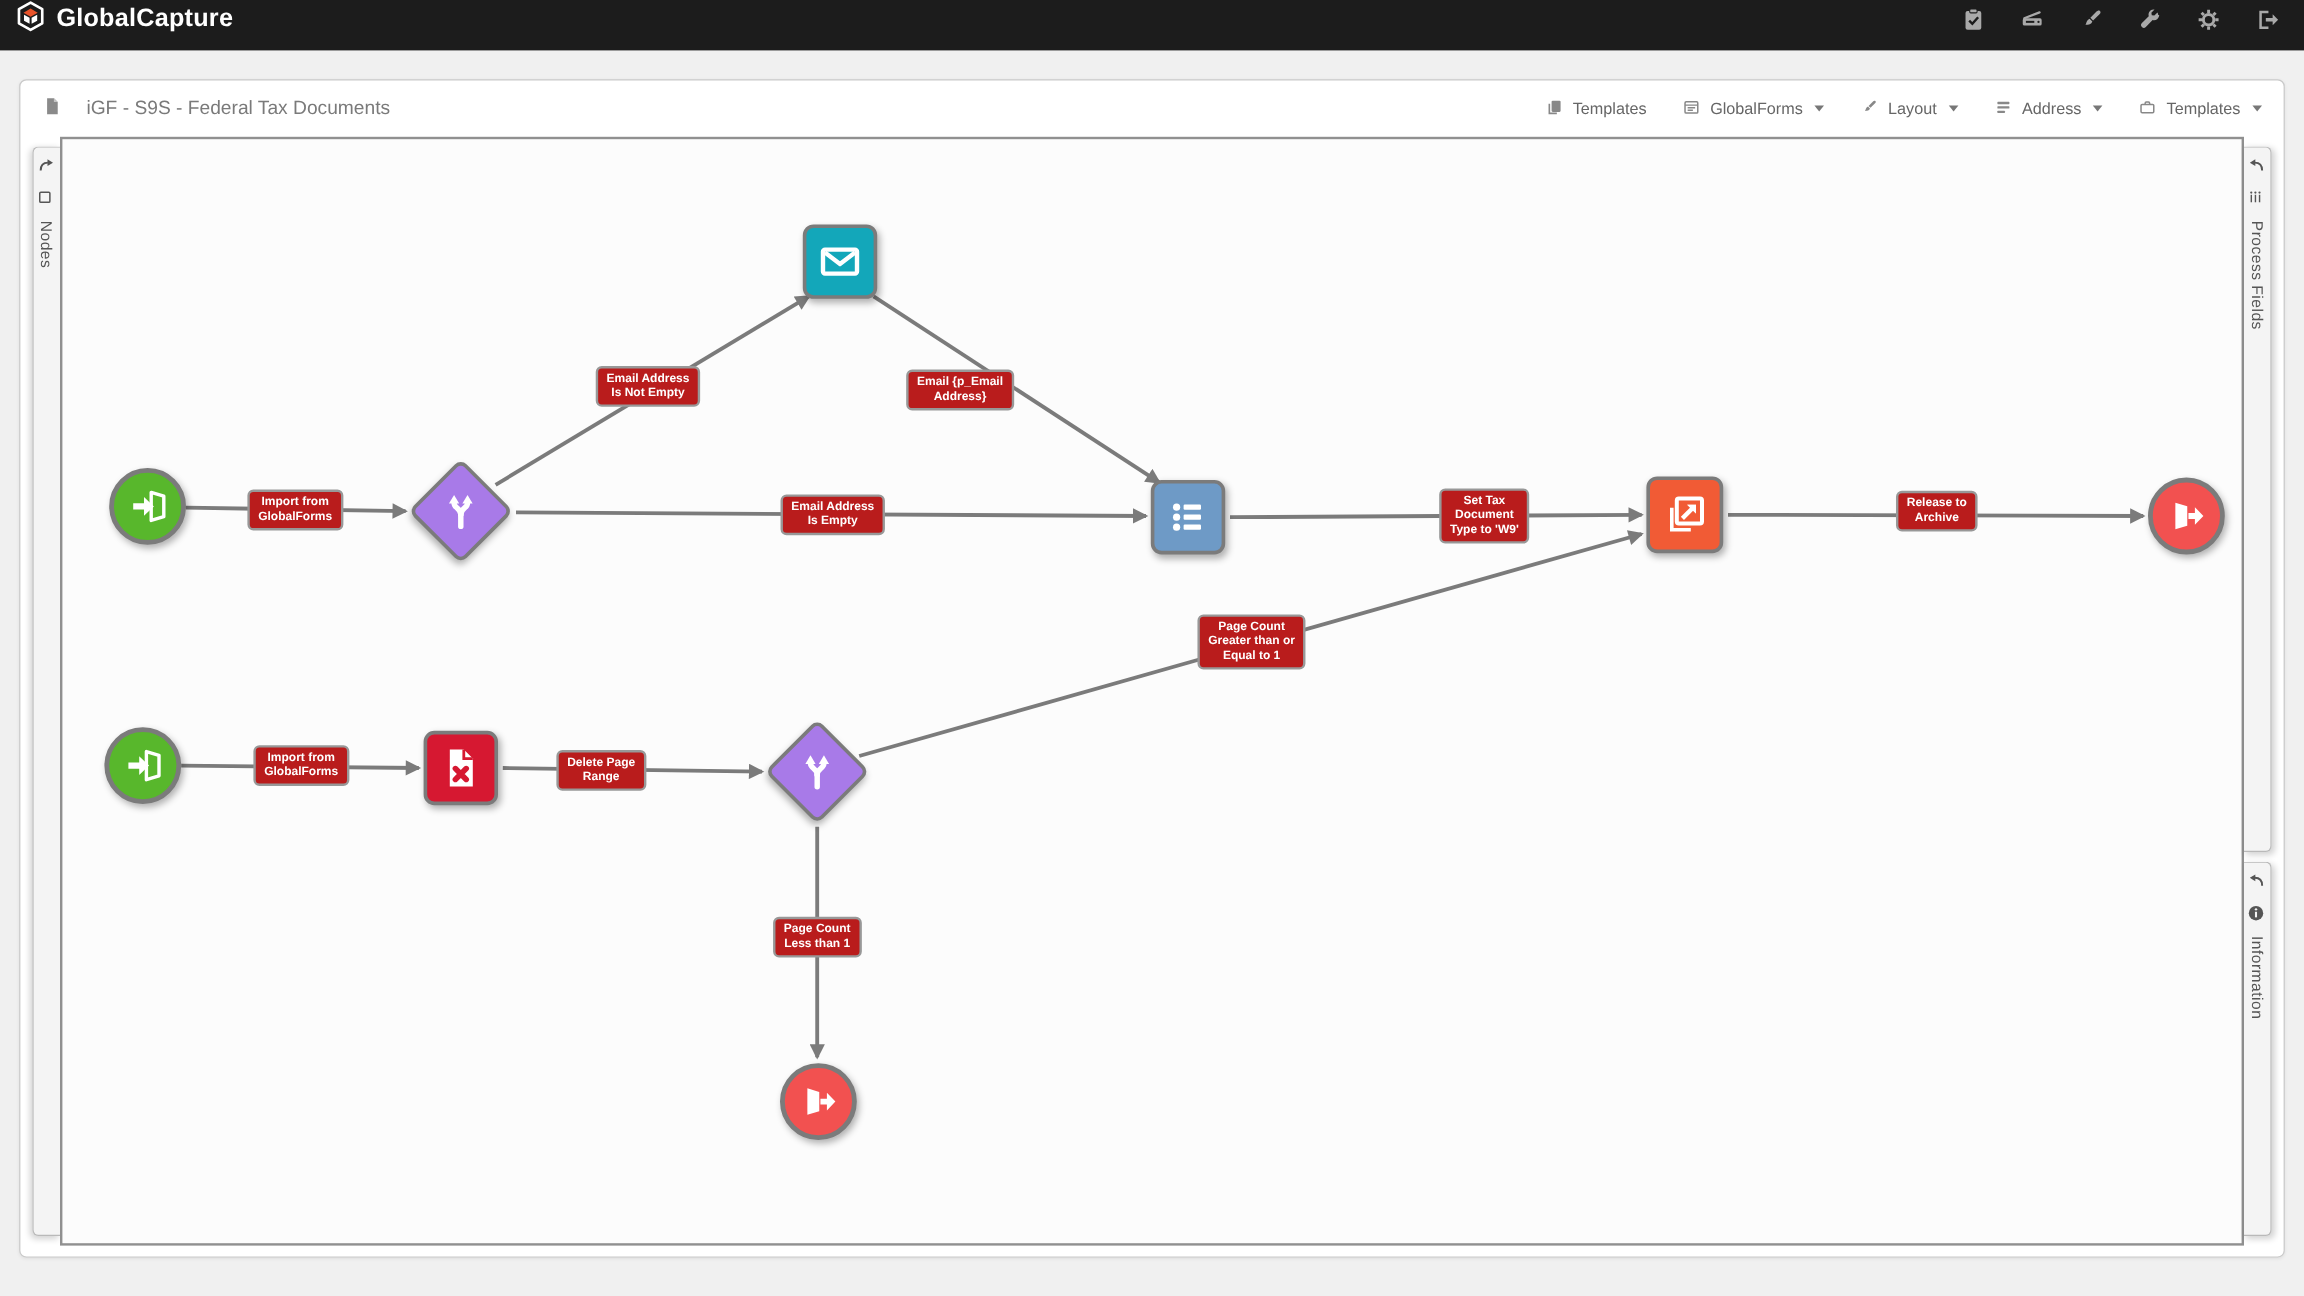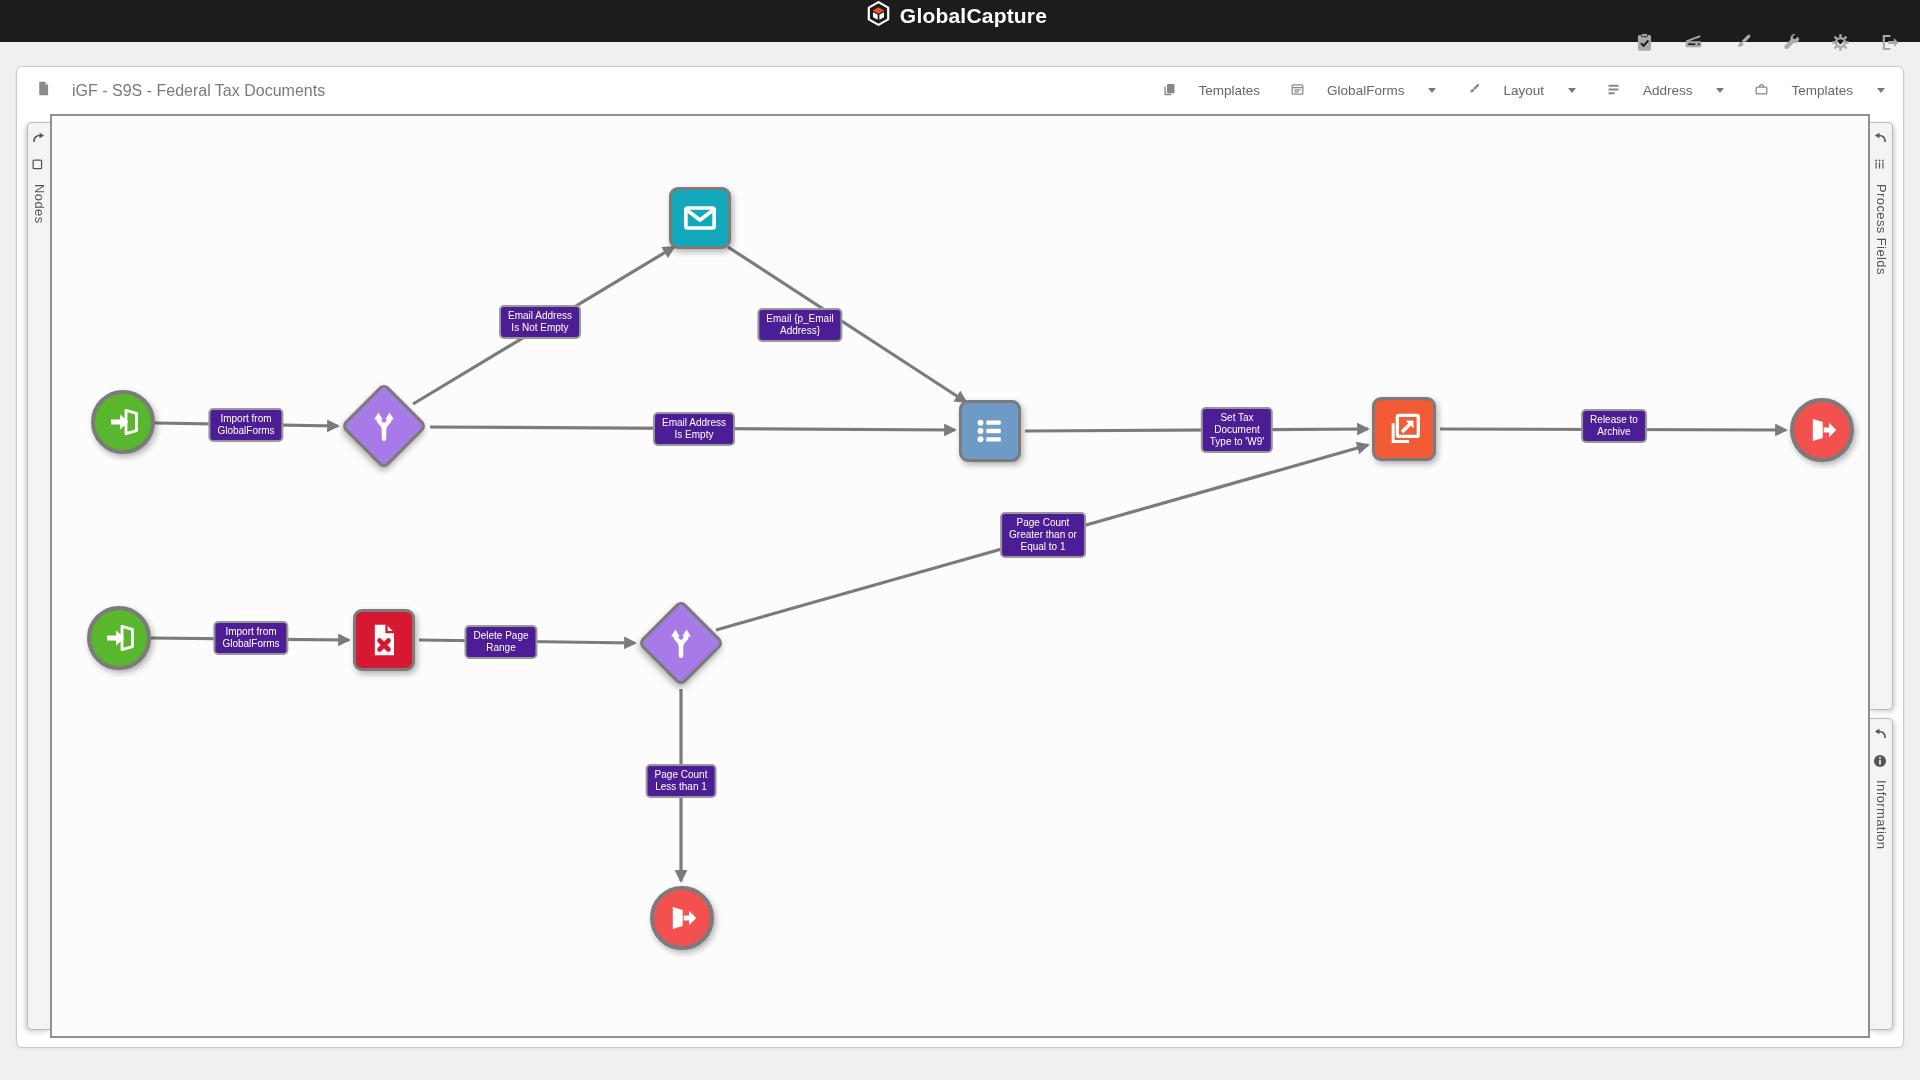--- a/index.html
+++ b/index.html
@@ -1,34 +1,34 @@
 <!DOCTYPE html>
 <html><head>
 <meta charset="utf-8">
 <style>
   * { box-sizing: border-box; margin: 0; padding: 0; }
   html,body { width:1920px; height:1080px; overflow:hidden; background:#f0f0f0;
               font-family:"Liberation Sans", sans-serif; }
 
   
   .topbar { position:absolute; left:0; top:0; width:1920px; height:42px;
-            background:#1c1c1c; display:flex; align-items:center; padding:0 20px 10px 12px;flex-direction:column; }
+            background:#1c1c1c; display:flex; align-items:center; padding:0 20px 10px 12px; }
   .brand { display:flex; align-items:center; gap:8px; }
   .brand-text { color:#fff; font-size:21px; font-weight:bold; letter-spacing:.2px; }
   .topbar-actions { margin-left:auto; display:flex; align-items:center; gap:27px; }
   .tb-icon { width:22px; height:22px; display:inline-flex; align-items:center; justify-content:center; cursor:pointer; }
 
   
   .panel { position:absolute; left:16px; top:66px; width:1888px; height:982px;
            background:#fff; border:1px solid #c9c9c9; border-radius:6px;
            box-shadow:0 1px 3px rgba(0,0,0,.07); }
   .panel-header { height:47px; display:flex; align-items:center; padding:0 18px; }
   .doc-title { display:flex; align-items:center; gap:20px; color:#7a7a7a; font-size:16px; }
   .menus { margin-left:auto; display:flex; align-items:center; gap:30px; }
-  .menu-item { display:flex; align-items:center; gap:22px; color:#666; font-size:13.5px; cursor:pointer; }
+  .menu-item { display:flex; align-items:center; gap:8px; color:#666; font-size:13.5px; cursor:pointer; }
   .caret { display:inline-block; width:0; height:0; border-left:4px solid transparent;
            border-right:4px solid transparent; border-top:5px solid #777; margin-left:2px; }
 
   
   .workspace { position:absolute; left:10px; right:10px; top:47px; bottom:9px; }
   .canvas { position:absolute; left:23px; right:23px; top:0; bottom:0;
             background:#fcfcfc; border:2px solid #909090; overflow:hidden; }
   .strip { position:absolute; width:23px; background:#f4f4f4; border:1px solid #b9b9b9;
            display:flex; flex-direction:column; align-items:center; padding-top:7px; gap:9px; cursor:pointer; }
   .strip-left { left:0; top:8px; bottom:8px; border-radius:5px 0 0 5px; border-right:none;
@@ -42,23 +42,23 @@
 
   
   .canvas svg.wires { position:absolute; left:0; top:0; width:100%; height:100%; }
   .node { position:absolute; display:flex; align-items:center; justify-content:center;
           border:4px solid #7b7b7b; box-shadow:2px 3px 6px rgba(0,0,0,.3); cursor:pointer; }
   .node.circle { border-radius:50%; }
   .node.square { border-radius:9px; border-width:3px; }
   .node.diamond { border-radius:7px; border-width:3px; transform:rotate(45deg); }
   .node.diamond .node-icon { transform:rotate(-45deg); }
   .node-icon { display:inline-flex; align-items:center; justify-content:center; }
-  .edge-label { position:absolute; transform:translate(-50%,-50%); background:#4c1d95;
+  .edge-label { position:absolute; transform:translate(-50%,-50%); background:#b91c1c;
                 border:2px solid #989898; border-radius:5px; color:#fff; font-size:10px;
-                font-weight:normal; line-height:1.2; text-align:center; padding:3px 7px;
+                font-weight:bold; line-height:1.2; text-align:center; padding:3px 7px;
                 white-space:pre-line; cursor:pointer; }
 </style>
 </head>
 <body>
 
 <div class="topbar">
   <div class="brand">
     <span>
       <svg viewBox="0 0 32 32" width="27" height="27">
         <path d="M16 2.5 L27.5 9 V23 L16 29.5 4.5 23 V9 Z" fill="none" stroke="#fff" stroke-width="2.6" stroke-linejoin="round"></path>

